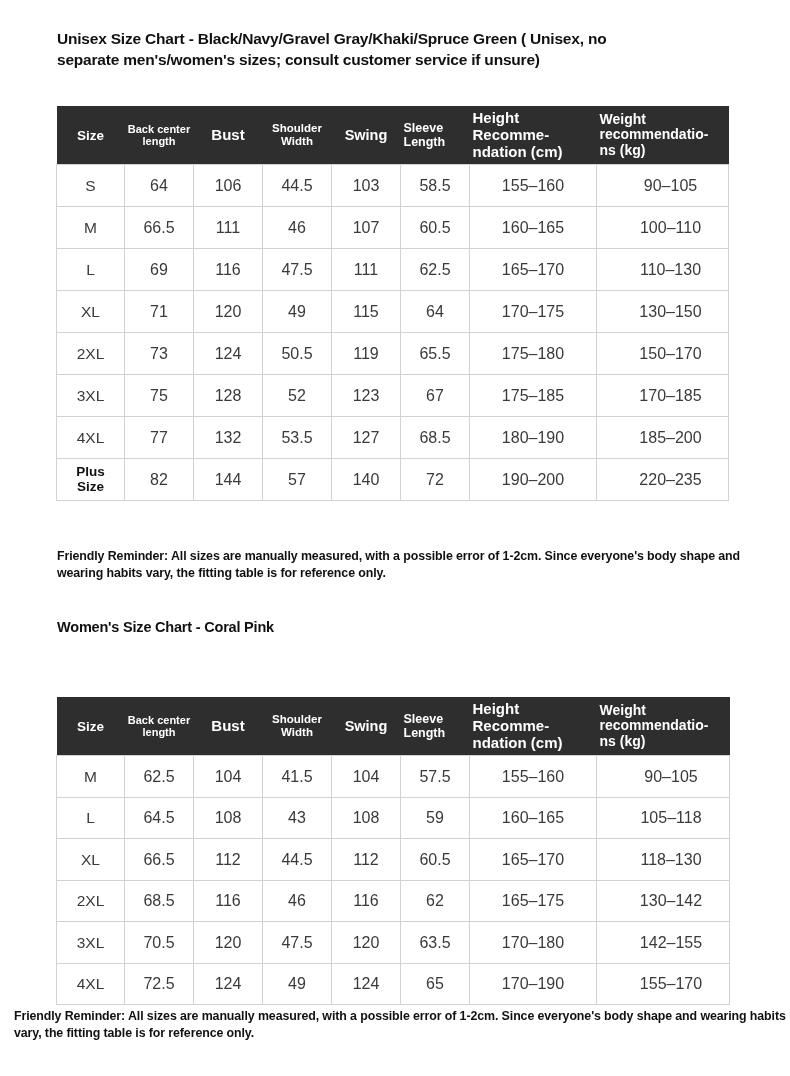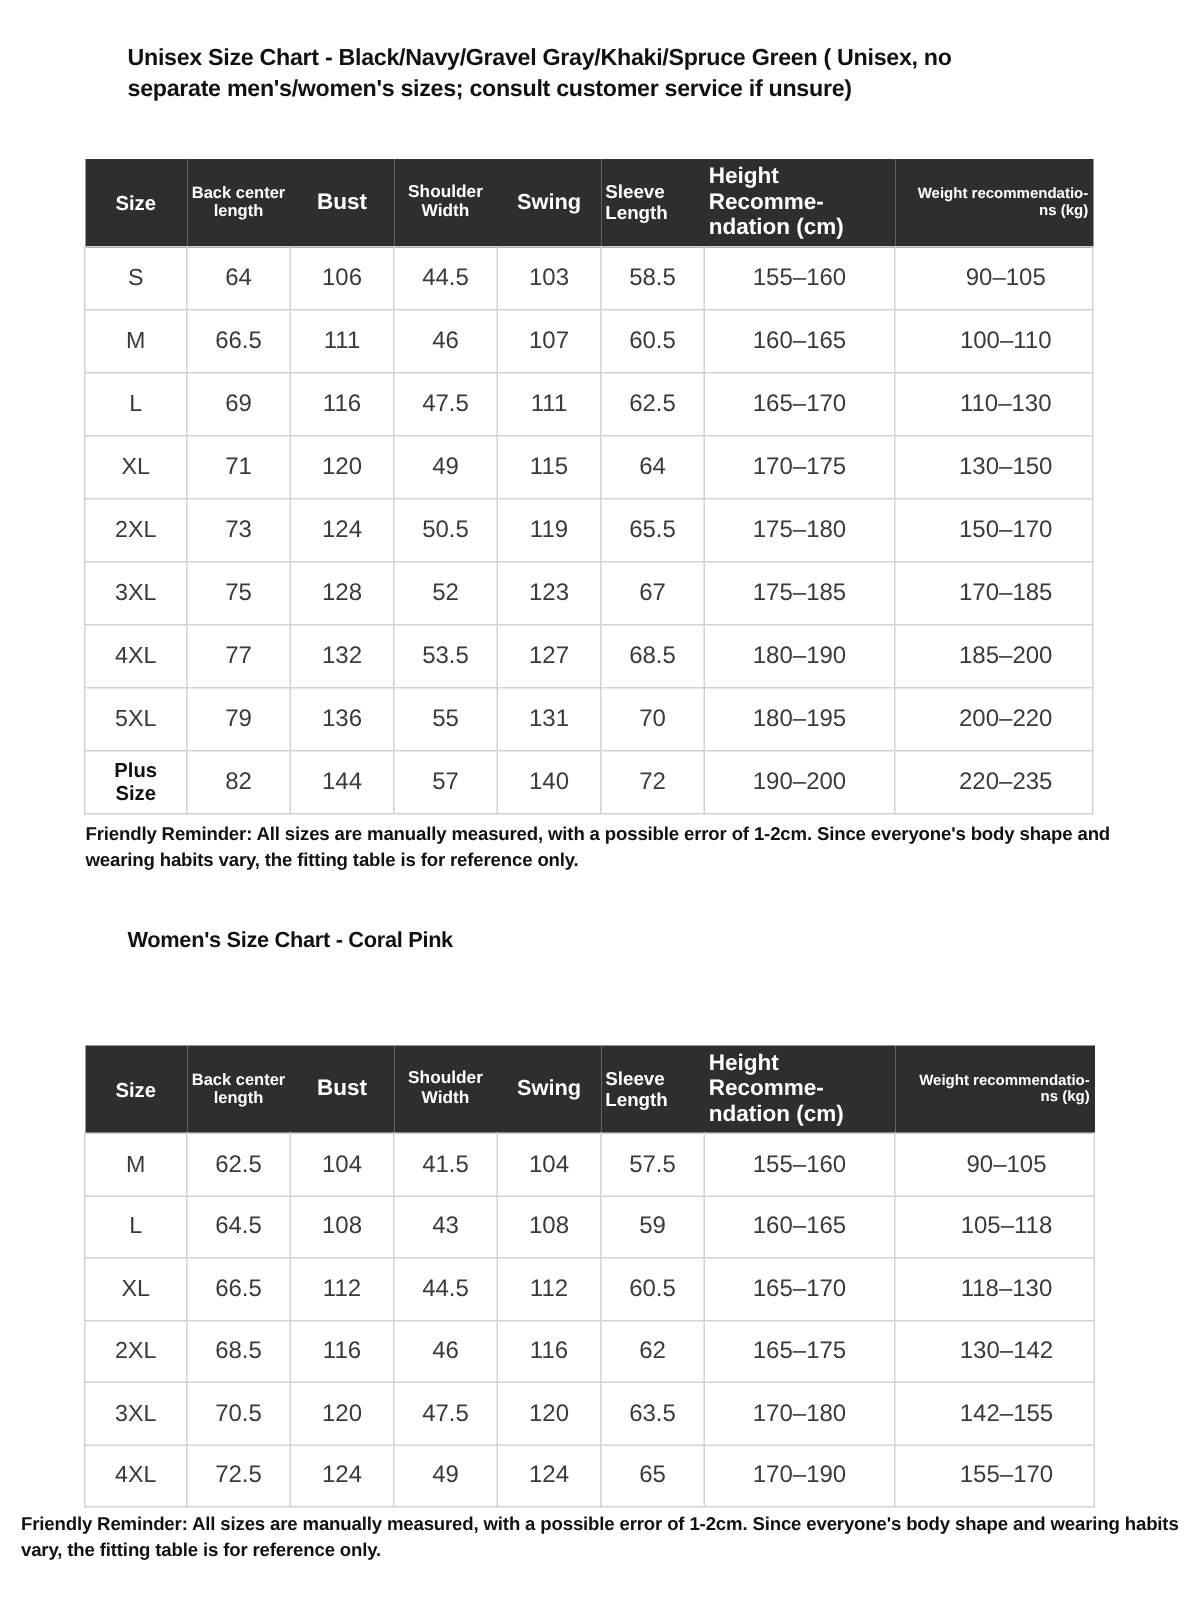--- a/index.html
+++ b/index.html
@@ -16,21 +16,20 @@
     overflow: hidden;
   }
 
   
   .chart-title {
     font-weight: bold;
     font-size: 15.5px;
     line-height: 21px;
     color: #111111;
     letter-spacing: -0.2px;
-    margin-left: 28px;
   }
   #unisex-title {
     position: absolute;
     left: 57px;
     top: 28px;
     width: 560px;
   }
   #womens-title {
     position: absolute;
     left: 57px;
@@ -61,21 +60,21 @@
   .size-table thead tr { height: 50px; }
 
   
   th.h-size      { font-size: 13.5px; text-align: center; }
   th.h-back      { font-size: 11px;   text-align: center; }
   th.h-bust      { font-size: 15px; text-align: center; }
   th.h-shoulder  { font-size: 11.5px; text-align: center; }
   th.h-swing     { font-size: 14.5px; text-align: center; }
   th.h-sleeve    { font-size: 12.5px; text-align: left; }
   th.h-height    { font-size: 15px;   text-align: left; padding-left: 8px; }
-  th.h-weight    { font-size: 10px;   text-align: right; padding-left: 7px; line-height: 1.2; }
+  th.h-weight    { font-size: 14px;   text-align: left; padding-left: 7px; line-height: 1.2; }
 
   .size-table tbody td {
     border: 1px solid #d2d2d2;
     text-align: center;
     vertical-align: middle;
     font-size: 16px;
     color: #3a3a3a;
     font-weight: 300;
     padding: 0;
   }
@@ -215,30 +214,20 @@
         <td class="size-cell">4XL</td>
         <td>77</td>
         <td>132</td>
         <td>53.5</td>
         <td>127</td>
         <td>68.5</td>
         <td>180–190</td>
         <td>185–200</td>
       </tr>
       <tr>
-        <td class="size-cell">5XL</td>
-        <td>79</td>
-        <td>136</td>
-        <td>55</td>
-        <td>131</td>
-        <td>70</td>
-        <td>180–195</td>
-        <td>200–220</td>
-      </tr>
-      <tr>
         <td class="size-cell plus"><span>Plus</span><br><span>Size</span></td>
         <td>82</td>
         <td>144</td>
         <td>57</td>
         <td>140</td>
         <td>72</td>
         <td>190–200</td>
         <td>220–235</td>
       </tr>
     </tbody>

